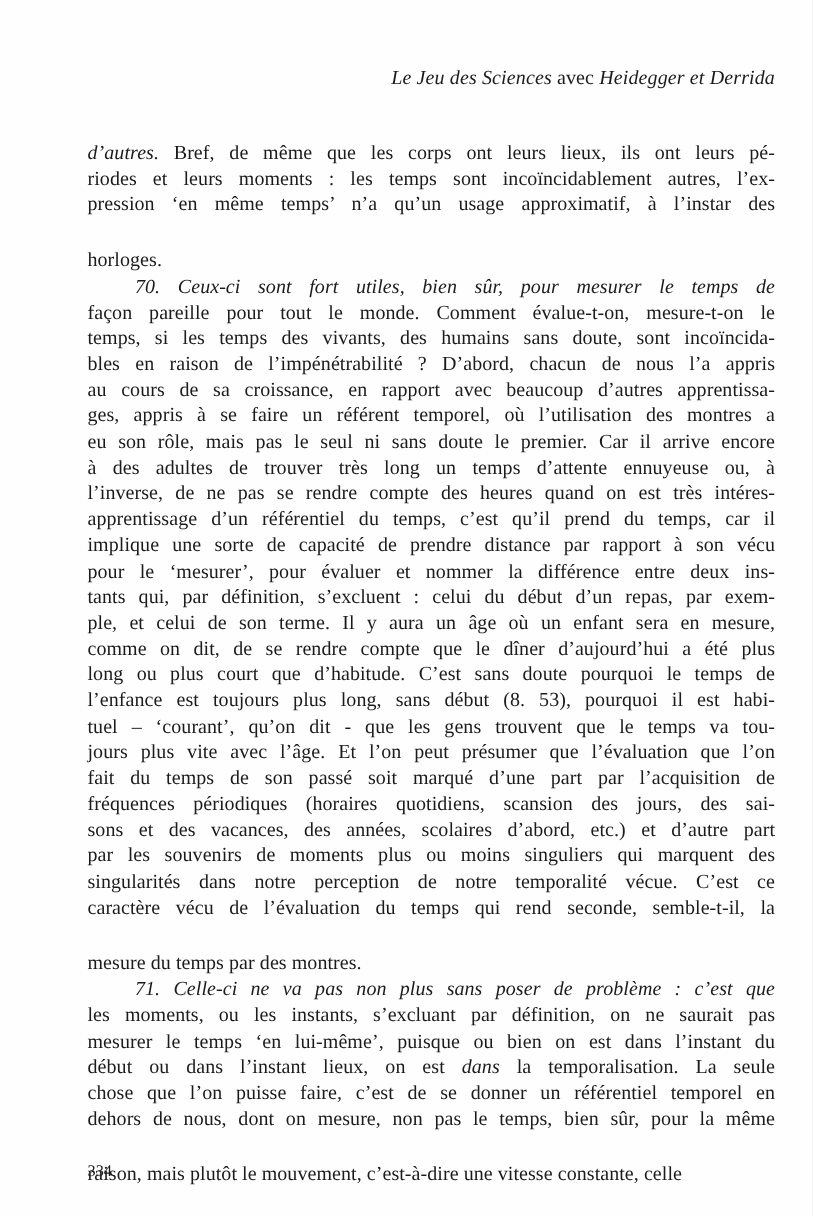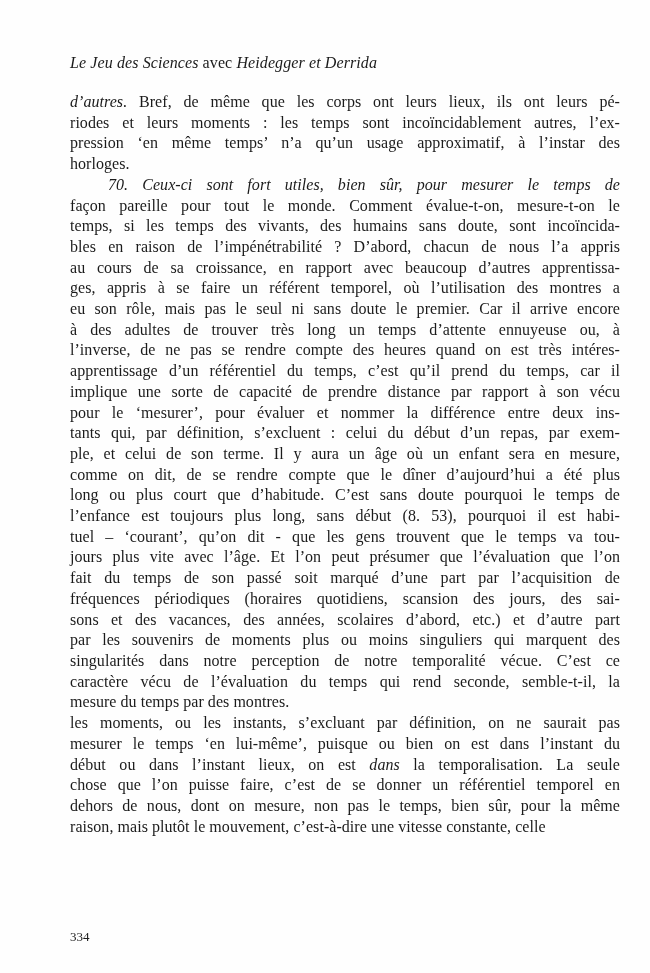--- a/index.html
+++ b/index.html
@@ -13,39 +13,40 @@
     height: 973px;
     margin: 0 auto;
     background: #fefefe;
     box-sizing: border-box;
     padding: 52px 30px 0 70px;
     font-family: "Liberation Serif", "DejaVu Serif", serif;
     color: #1b1b1b;
     overflow: hidden;
   }
   .running-header {
-    text-align: left;
+    text-align: right;
     font-size: 16px;
     line-height: 21px;
-    margin-bottom: 19px;
+    margin-bottom: 40px;
     letter-spacing: 0.1px;
     white-space: nowrap;
   }
   .body-text {
     font-size: 16px;
     line-height: 20.7px;
   }
   .paragraph { margin: 0; }
   .line {
     text-align: justify;
     text-align-last: justify;
     letter-spacing: 0.05px;
   }
   .line.last {
     text-align-last: left;
+    margin-top: 24px;
   }
   .line.indent {
     padding-left: 38px;
     font-style: italic;
   }
   .page-number {
     position: absolute;
     left: 70px;
     top: 926px;
     font-size: 13px;
@@ -87,20 +88,21 @@
         <div class="line"><span>jours plus vite avec l’âge. Et l’on peut présumer que l’évaluation que l’on</span></div>
         <div class="line"><span>fait du temps de son passé soit marqué d’une part par l’acquisition de</span></div>
         <div class="line"><span>fréquences périodiques (horaires quotidiens, scansion des jours, des sai-</span></div>
         <div class="line"><span>sons et des vacances, des années, scolaires d’abord, etc.) et d’autre part</span></div>
         <div class="line"><span>par les souvenirs de moments plus ou moins singuliers qui marquent des</span></div>
         <div class="line"><span>singularités dans notre perception de notre temporalité vécue. C’est ce</span></div>
         <div class="line"><span>caractère vécu de l’évaluation du temps qui rend seconde, semble-t-il, la</span></div>
         <div class="line last"><span>mesure du temps par des montres.</span></div>
       </div>
       <div class="paragraph">
+        <div class="line indent"><span>71. Celle-ci ne va pas non plus sans poser de problème : c’est que</span></div>
         <div class="line"><span>les moments, ou les instants, s’excluant par définition, on ne saurait pas</span></div>
         <div class="line"><span>mesurer le temps ‘en lui-même’, puisque ou bien on est dans l’instant du</span></div>
         <div class="line"><span>début ou dans l’instant lieux, on est </span><i>dans</i><span> la temporalisation. La seule</span></div>
         <div class="line"><span>chose que l’on puisse faire, c’est de se donner un référentiel temporel en</span></div>
         <div class="line"><span>dehors de nous, dont on mesure, non pas le temps, bien sûr, pour la même</span></div>
         <div class="line last"><span>raison, mais plutôt le mouvement, c’est-à-dire une vitesse constante, celle</span></div>
       </div>
     </div>
   <div class="page-number">334</div>
 </div>

